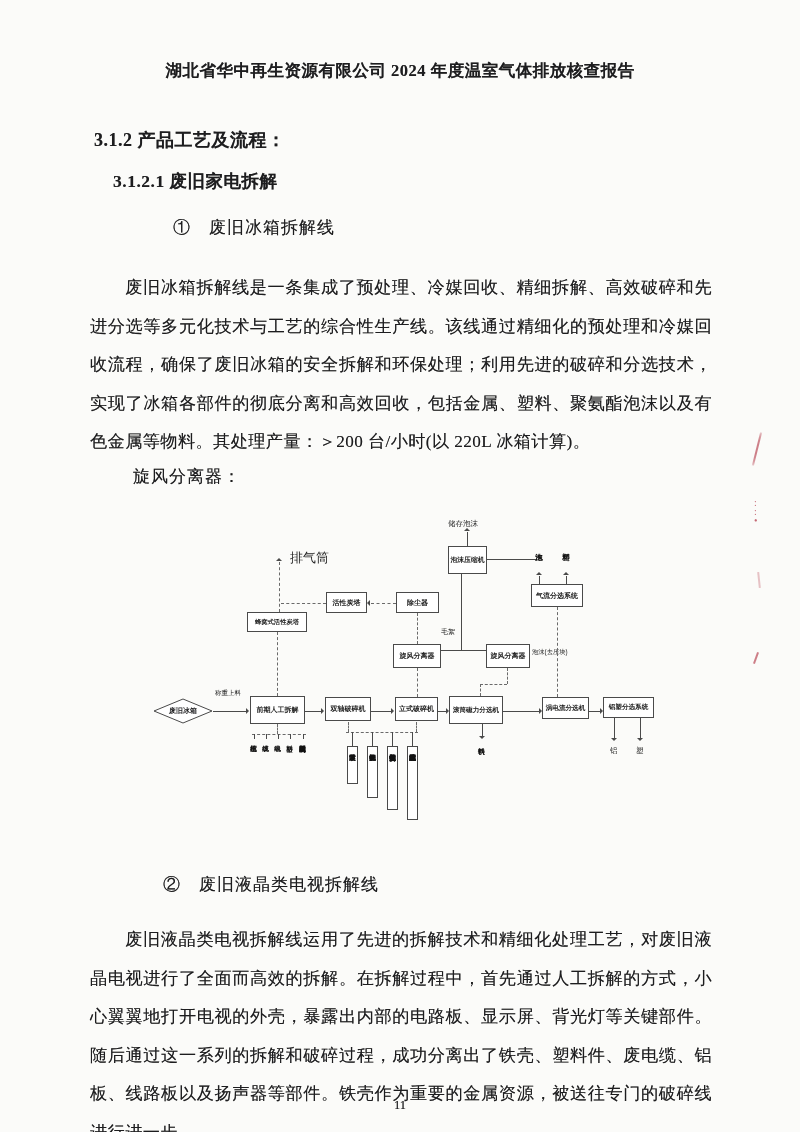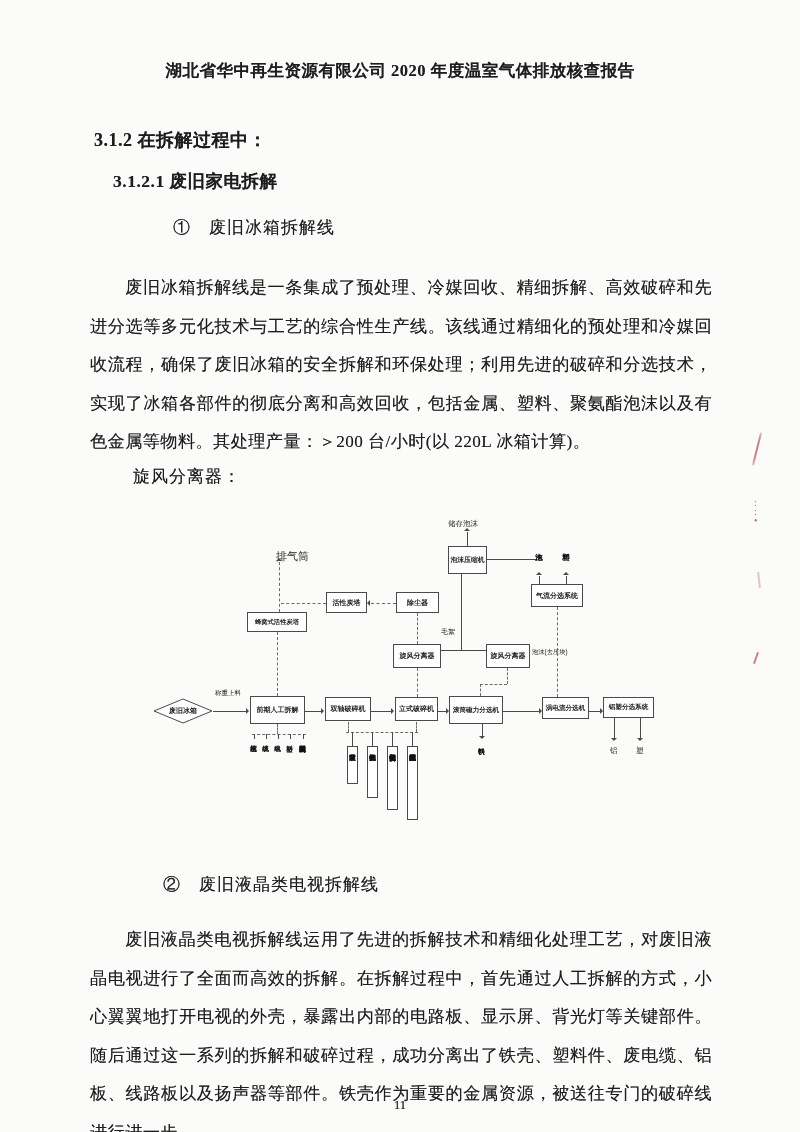--- a/index.html
+++ b/index.html
@@ -53,34 +53,34 @@
 
   
   .redmark{position:absolute;color:#b43a4a;opacity:.75;filter:blur(.4px);font-size:14px;}
   .redstroke{position:absolute;border-left:2px solid rgba(180,58,74,.65);filter:blur(.5px);}
 </style>
 </head>
 <body>
 
 <div class="page">
 
-  <div class="doc-title soft">湖北省华中再生资源有限公司 2020 年度温室气体排放核查报告</div>
+  <div class="doc-title soft">湖北省华中再生资源有限公司 2024 年度温室气体排放核查报告</div>
 
-  <div class="h1 soft">3.1.2 在拆解过程中：</div>
+  <div class="h1 soft">3.1.2 产品工艺及流程：</div>
   <div class="h2 soft">3.1.2.1 废旧家电拆解</div>
 
   <div class="num-item soft" style="left:129px;top:216px;">①　废旧冰箱拆解线</div>
 
   <div class="para soft" style="top:269px;">废旧冰箱拆解线是一条集成了预处理、冷媒回收、精细拆解、高效破碎和先进分选等多元化技术与工艺的综合性生产线。该线通过精细化的预处理和冷媒回收流程，确保了废旧冰箱的安全拆解和环保处理；利用先进的破碎和分选技术，实现了冰箱各部件的彻底分离和高效回收，包括金属、塑料、聚氨酯泡沫以及有色金属等物料。其处理产量：＞200 台/小时(以 220L 冰箱计算)。</div>
 
   <div class="flow-caption soft">旋风分离器：</div>
 
   <div class="fc">
 
-    <div class="fc-lbl" style="left:106px;top:41px;font-size:11px;padding-left:32px;">排气筒</div>
+    <div class="fc-lbl" style="left:120px;top:41px;font-size:13px;padding-left:32px;">排气筒</div>
     <div class="ar u" style="left:138px;top:50px;"></div>
     <div class="ln vd" style="left:141px;top:54px;height:50px;"></div>
     <div class="fc-box" style="left:109px;top:104px;width:60px;height:20px;font-size:6.3px;">蜂窝式活性炭塔</div>
     <div class="ln vd" style="left:139px;top:124px;height:64px;"></div>
 
     <div class="ln hd" style="left:143px;top:95px;width:45px;"></div>
     <div class="fc-box" style="left:188px;top:84px;width:41px;height:21px;">活性炭塔</div>
     <div class="ar l" style="left:229px;top:91.5px;"></div>
     <div class="ln hd" style="left:233px;top:95px;width:25px;"></div>
     <div class="fc-box" style="left:258px;top:84px;width:43px;height:21px;">除尘器</div>

